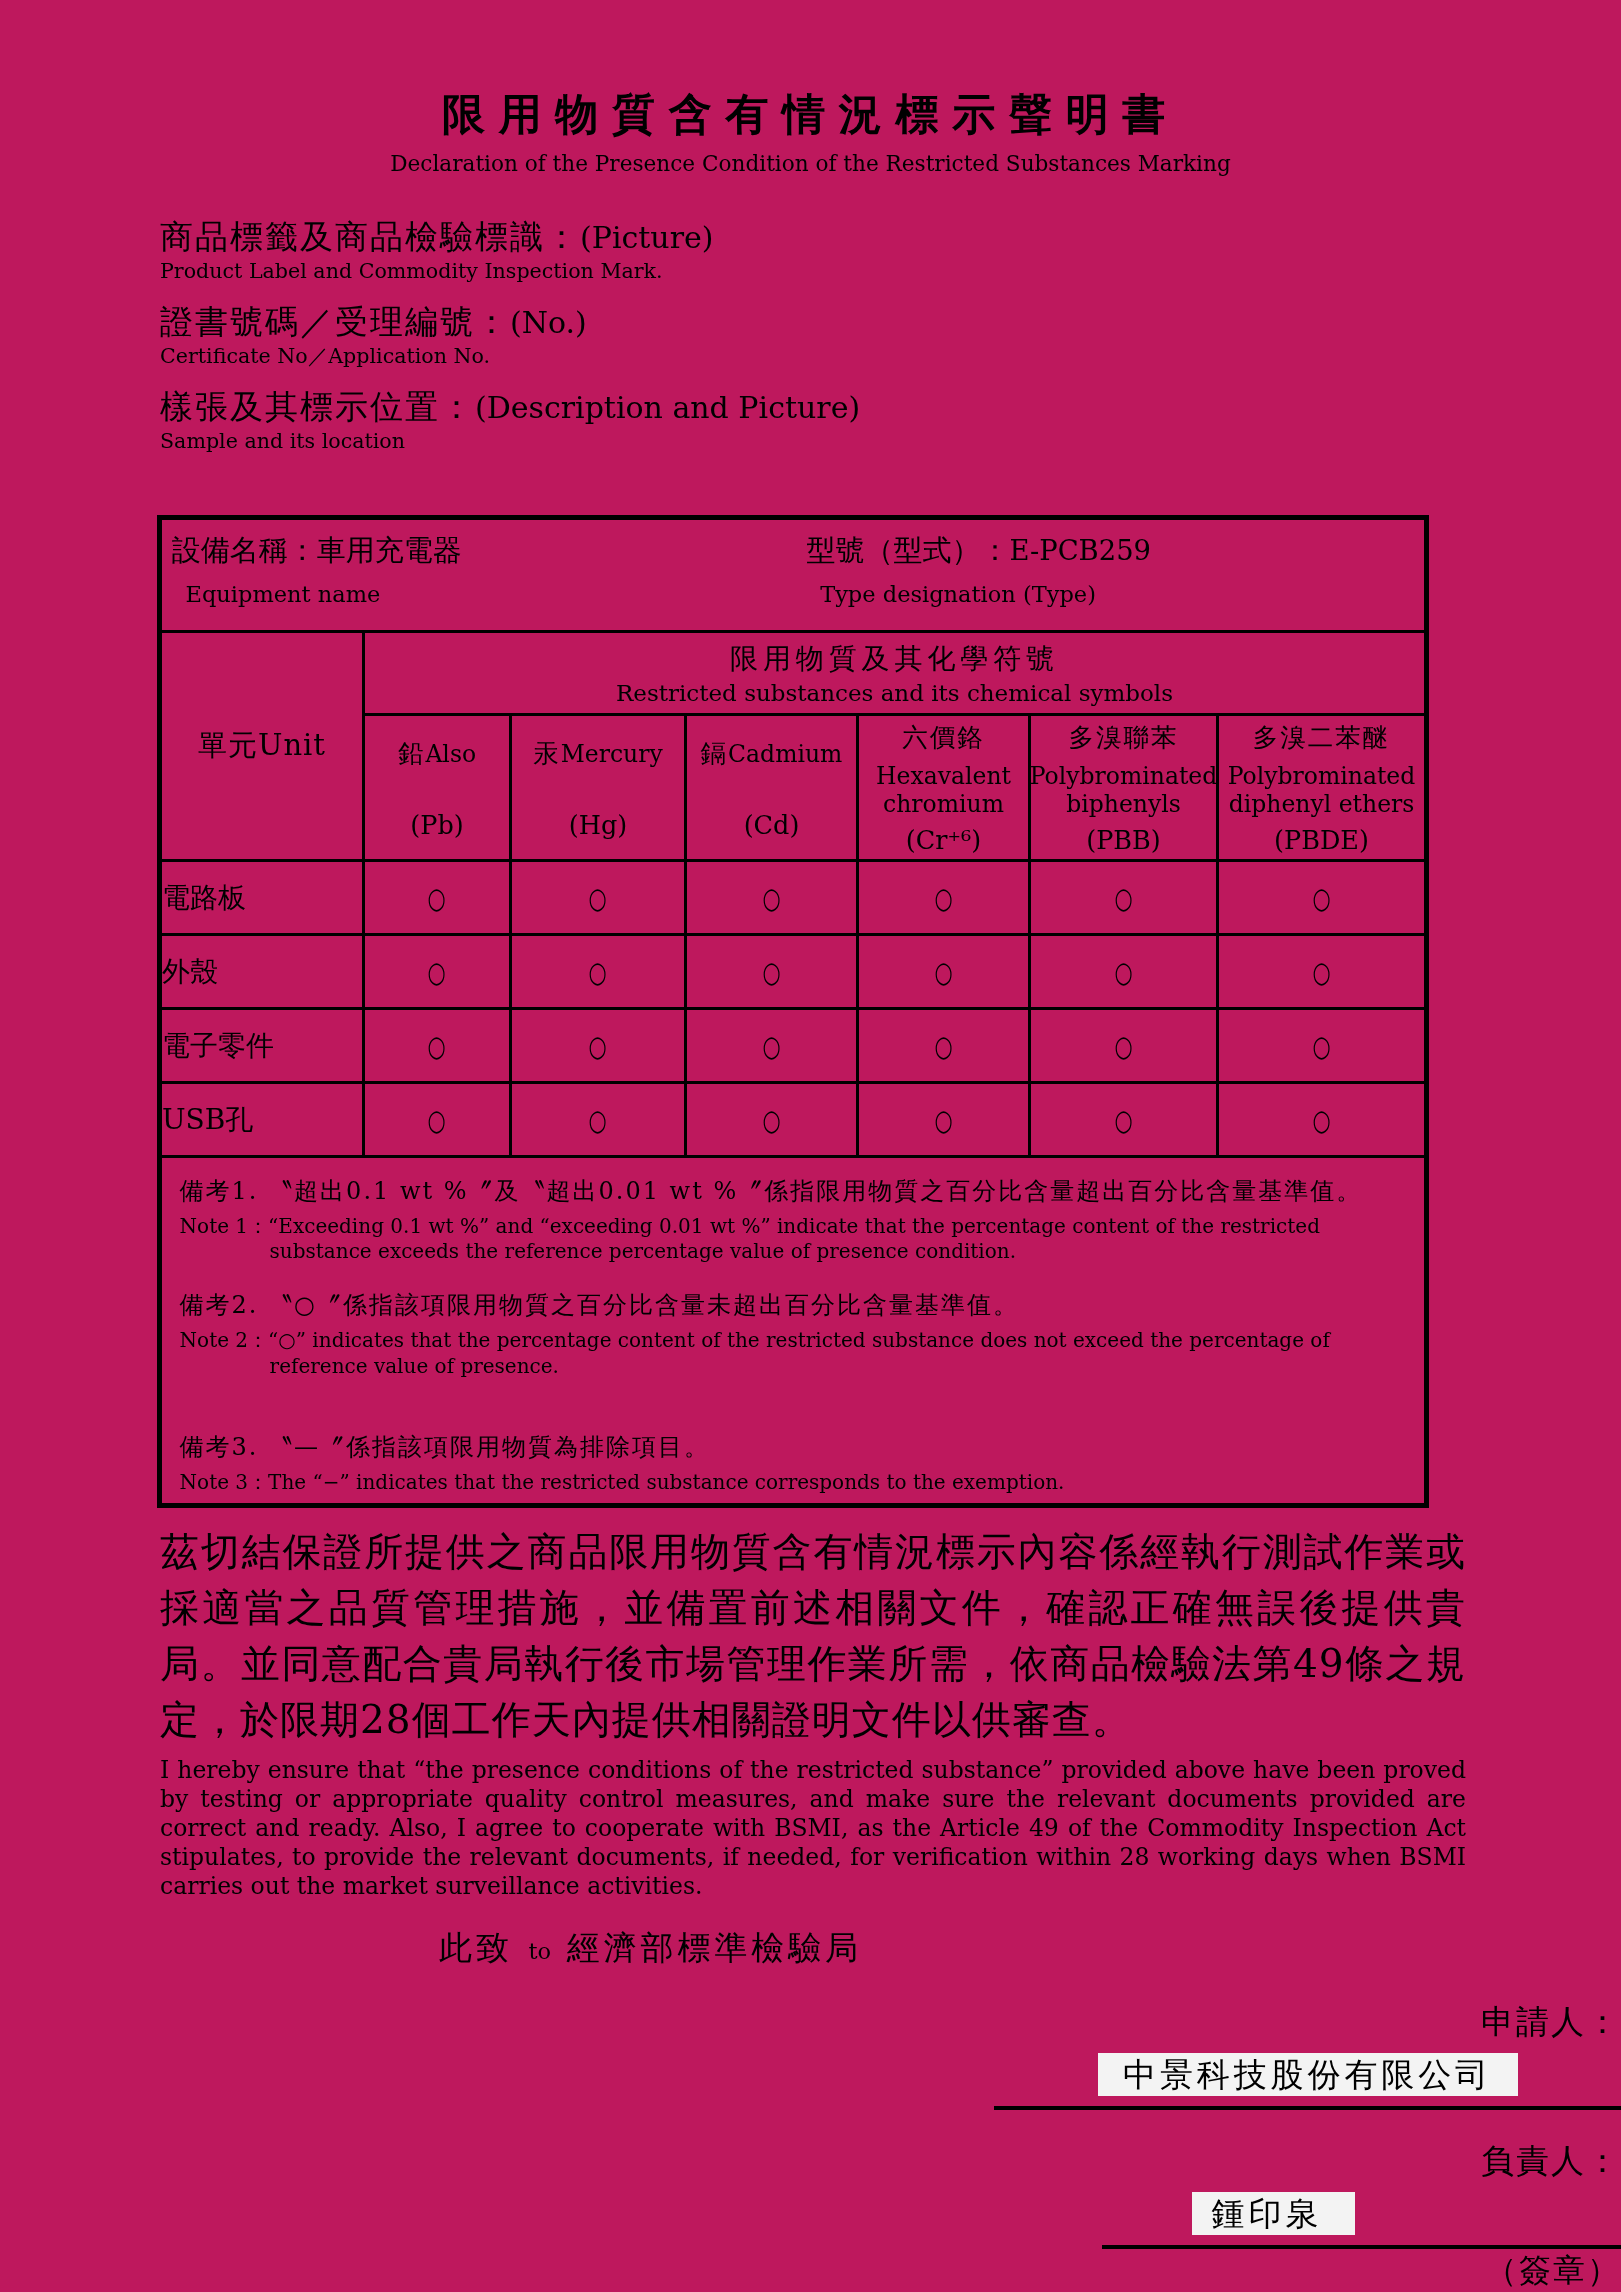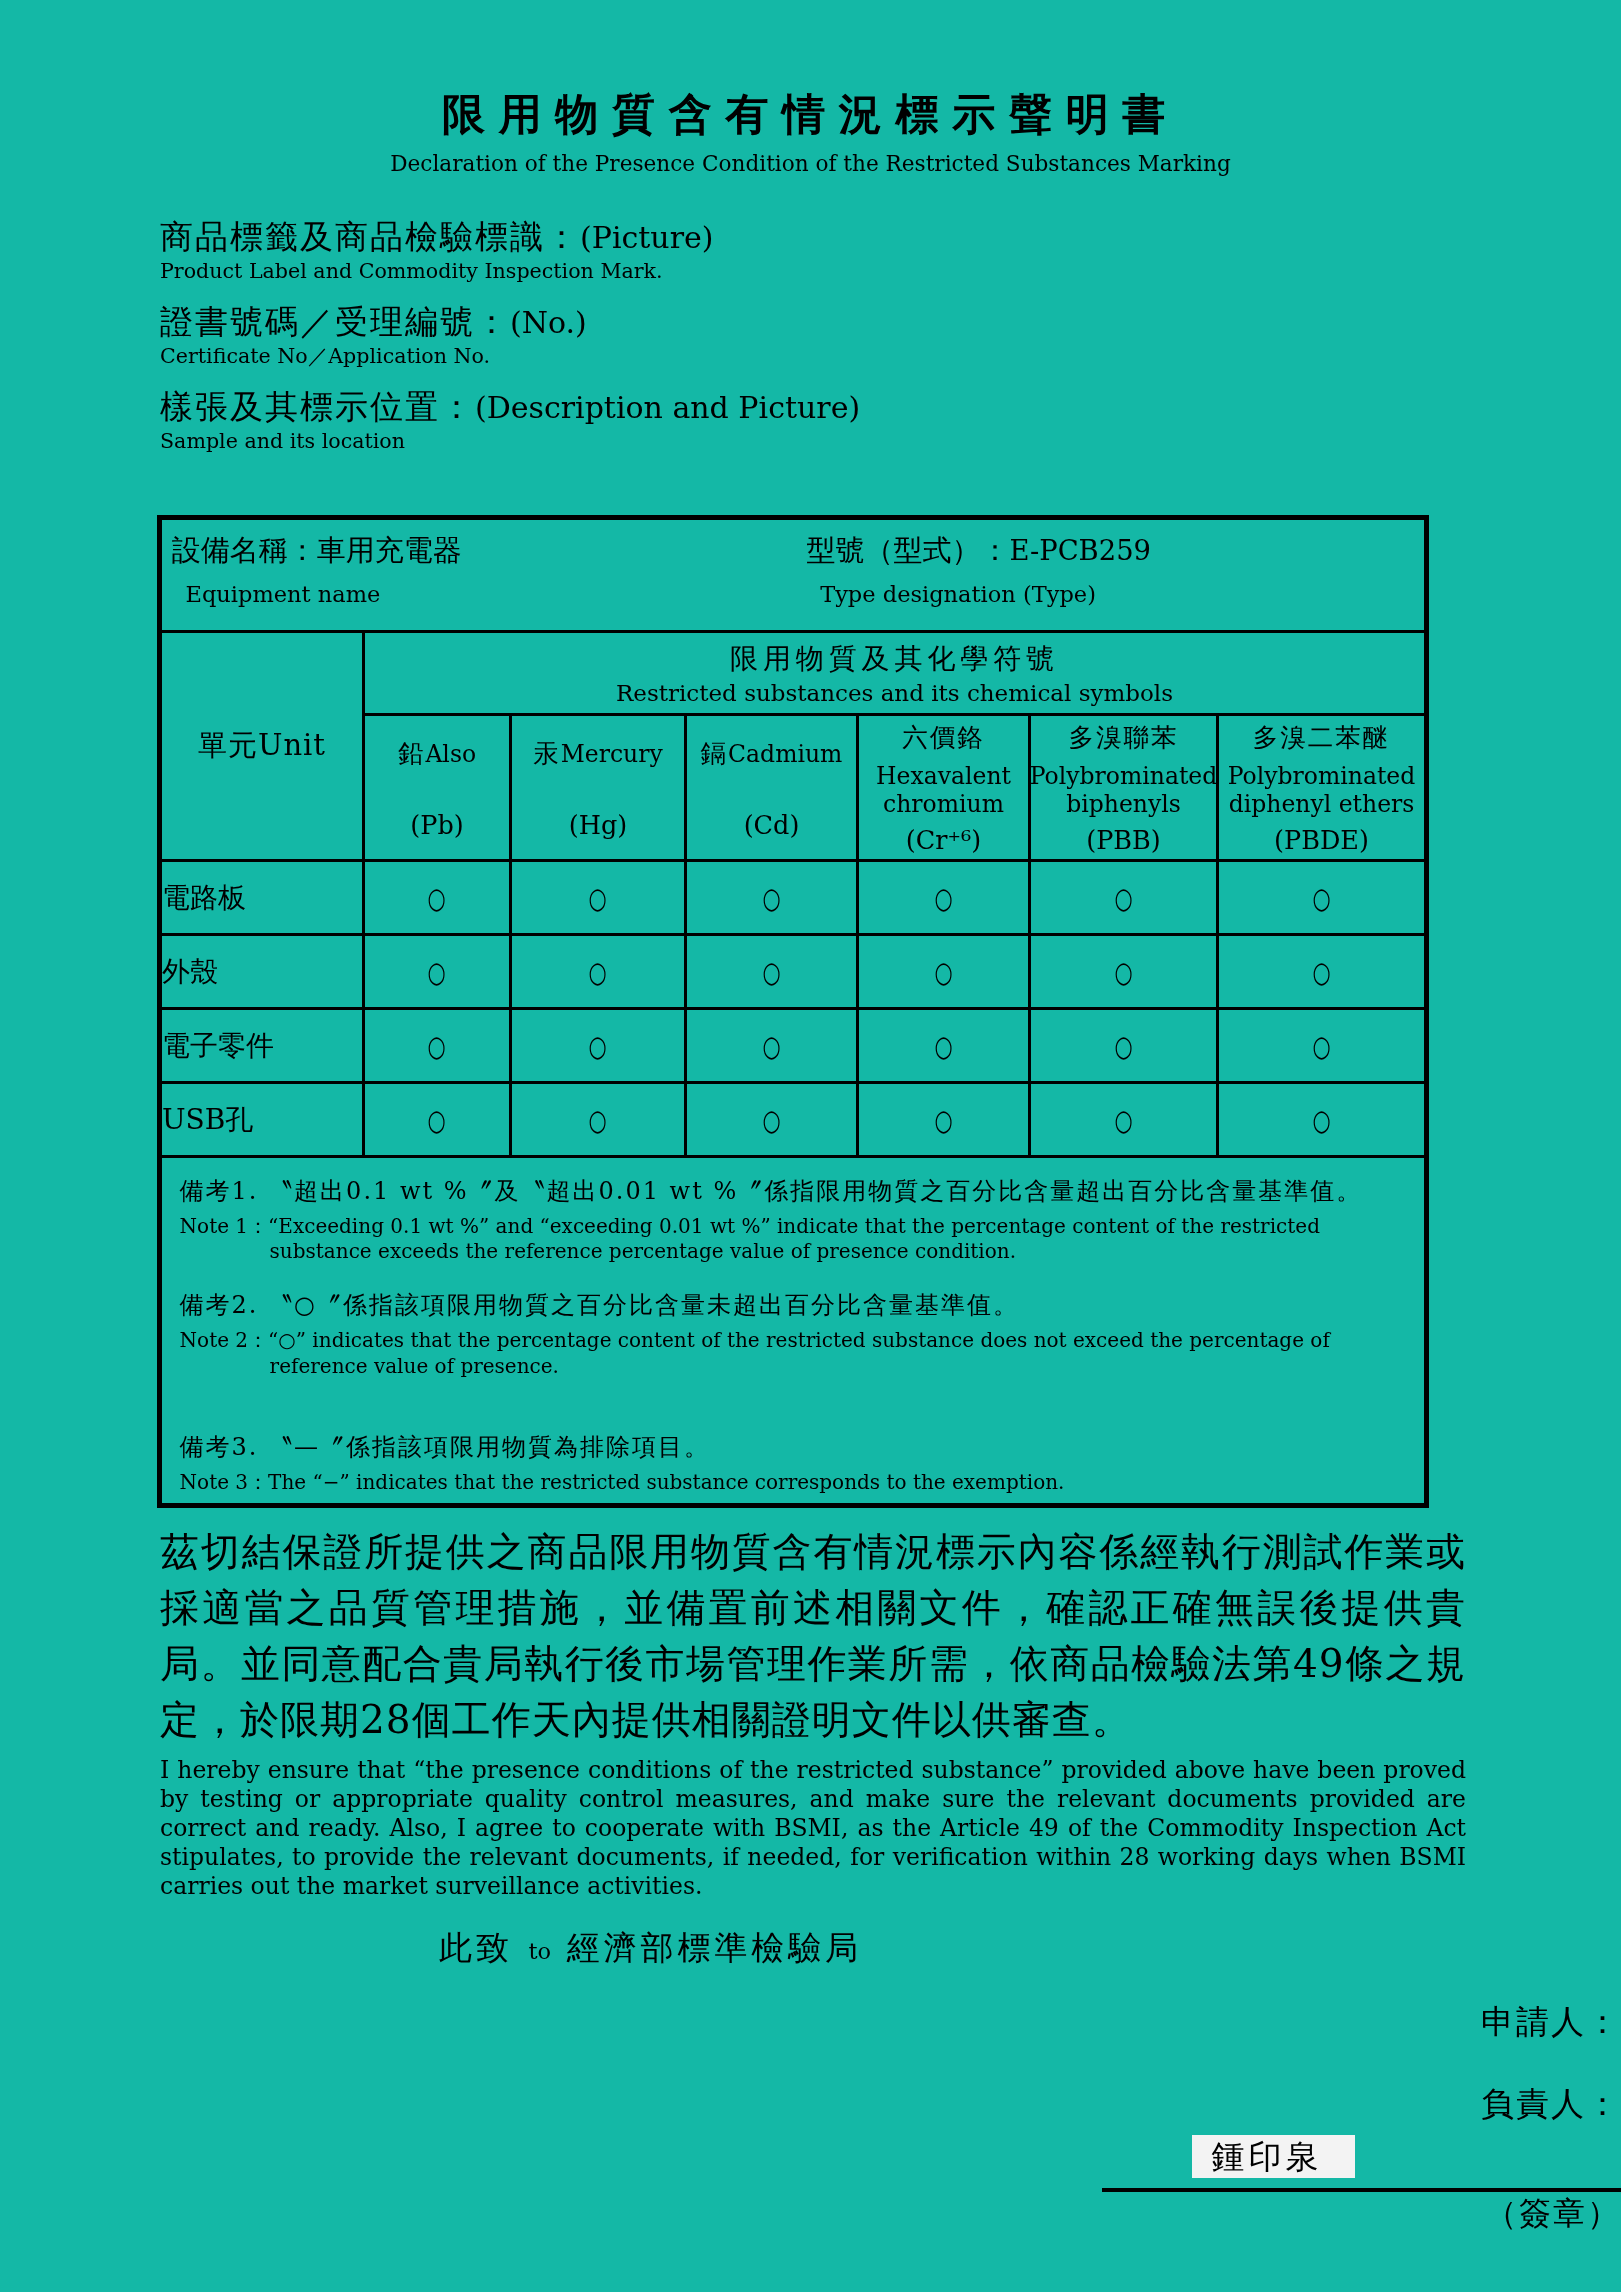--- a/index.html
+++ b/index.html
@@ -1,17 +1,17 @@
 <!DOCTYPE html>
 <html><head>
 <meta charset="utf-8">
 <style>
   html,body{margin:0;padding:0;background:#e8e8e8;}
   .page{
-    width:1621px;height:2293px;background:#14b8a6;color:#000;
+    width:1621px;height:2293px;background:#be185d;color:#000;
     font-family:"DejaVu Serif","Liberation Serif",serif;
     position:relative;overflow:hidden;margin:0 auto;
   }
   
   .title{text-align:center;padding-top:90px;font-size:43px;font-weight:700;letter-spacing:13.7px;line-height:49px;}
   .subtitle{text-align:center;font-size:21.6px;margin-top:11.8px;}
   
   .fields{margin:41px 0 0 160px;}
   .field{margin-bottom:19.6px;}
   .field .zh{font-size:33px;line-height:39px;letter-spacing:2px;}
@@ -218,20 +218,21 @@
 
   <div class="decl-zh">茲切結保證所提供之商品限用物質含有情況標示內容係經執行測試作業或採適當之品質管理措施，並備置前述相關文件，確認正確無誤後提供貴局。並同意配合貴局執行後市場管理作業所需，依商品檢驗法第49條之規定，於限期28個工作天內提供相關證明文件以供審查。</div>
   <div class="decl-en">I hereby ensure that “the presence conditions of the restricted substance” provided above have been proved by testing or appropriate quality control measures, and make sure the relevant documents provided are correct and ready. Also, I agree to cooperate with BSMI, as the Article 49 of the Commodity Inspection Act stipulates, to provide the relevant documents, if needed, for verification within 28 working days when BSMI carries out the market surveillance activities.</div>
 
   <div class="closing">
     <span>此致</span><span class="to">to</span><span>經濟部標準檢驗局</span>
   </div>
 
   <div class="sig-row">
     <span class="sig-label">申請人：</span>
+    <span class="sig-line applicant"><span class="sig-value">中景科技股份有限公司</span></span>
   </div>
 
   <div class="sig-row">
     <span class="sig-label">負責人：</span>
     <span class="sig-line responsible"><span class="sig-value">鍾印泉</span></span>
     <span class="seal">（簽章）</span>
   </div>
 
   <div class="date-line">中 華 民 國 113 年 05 月 30 日</div>
 

